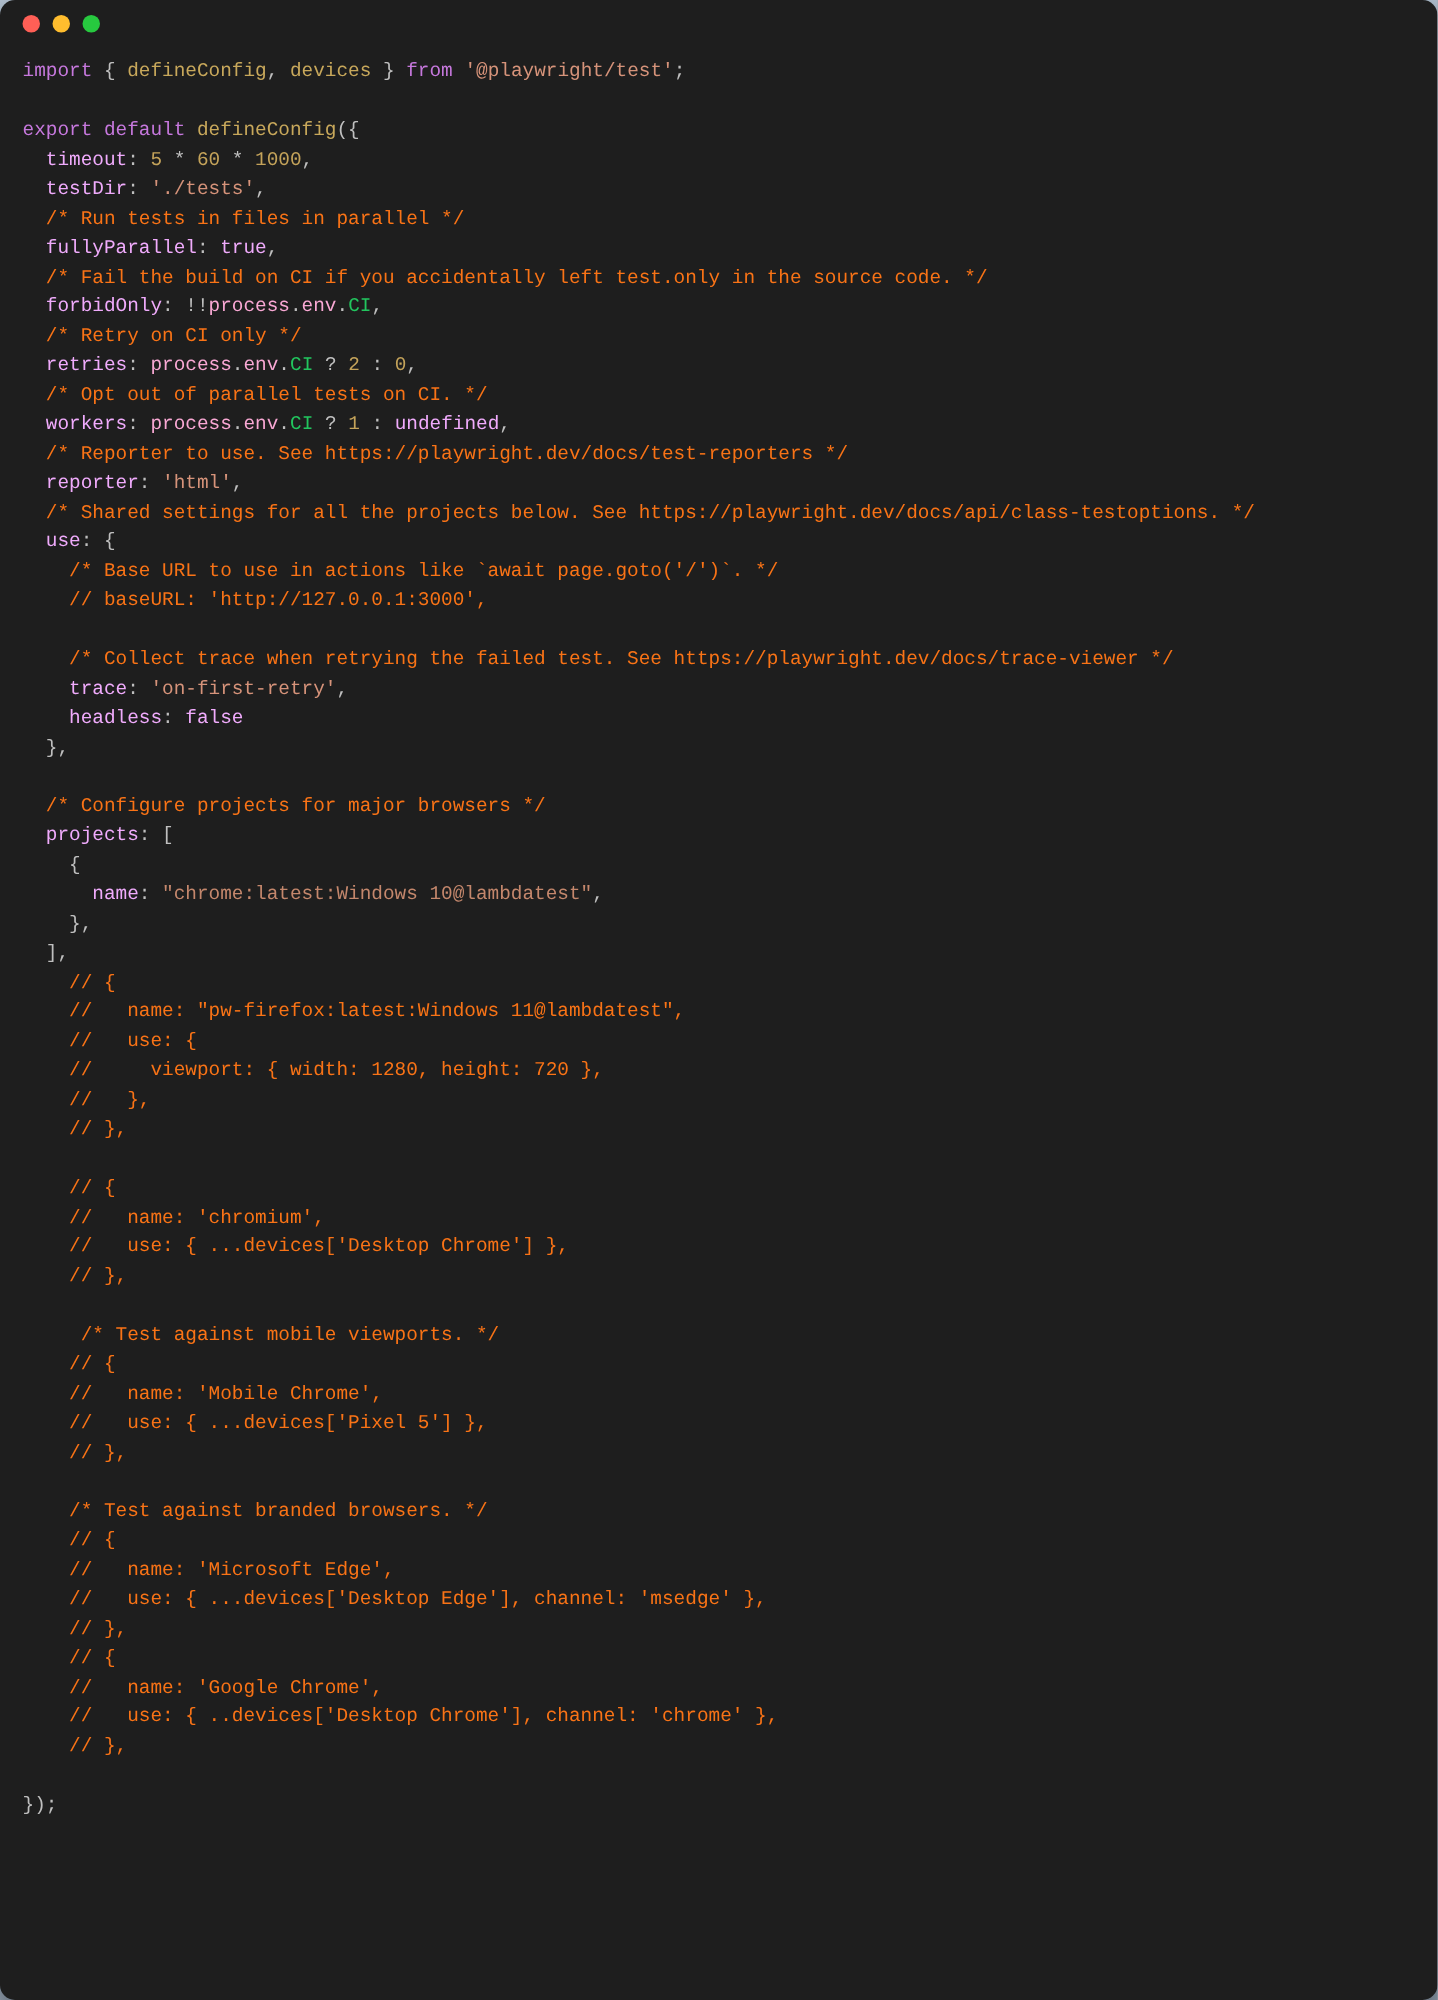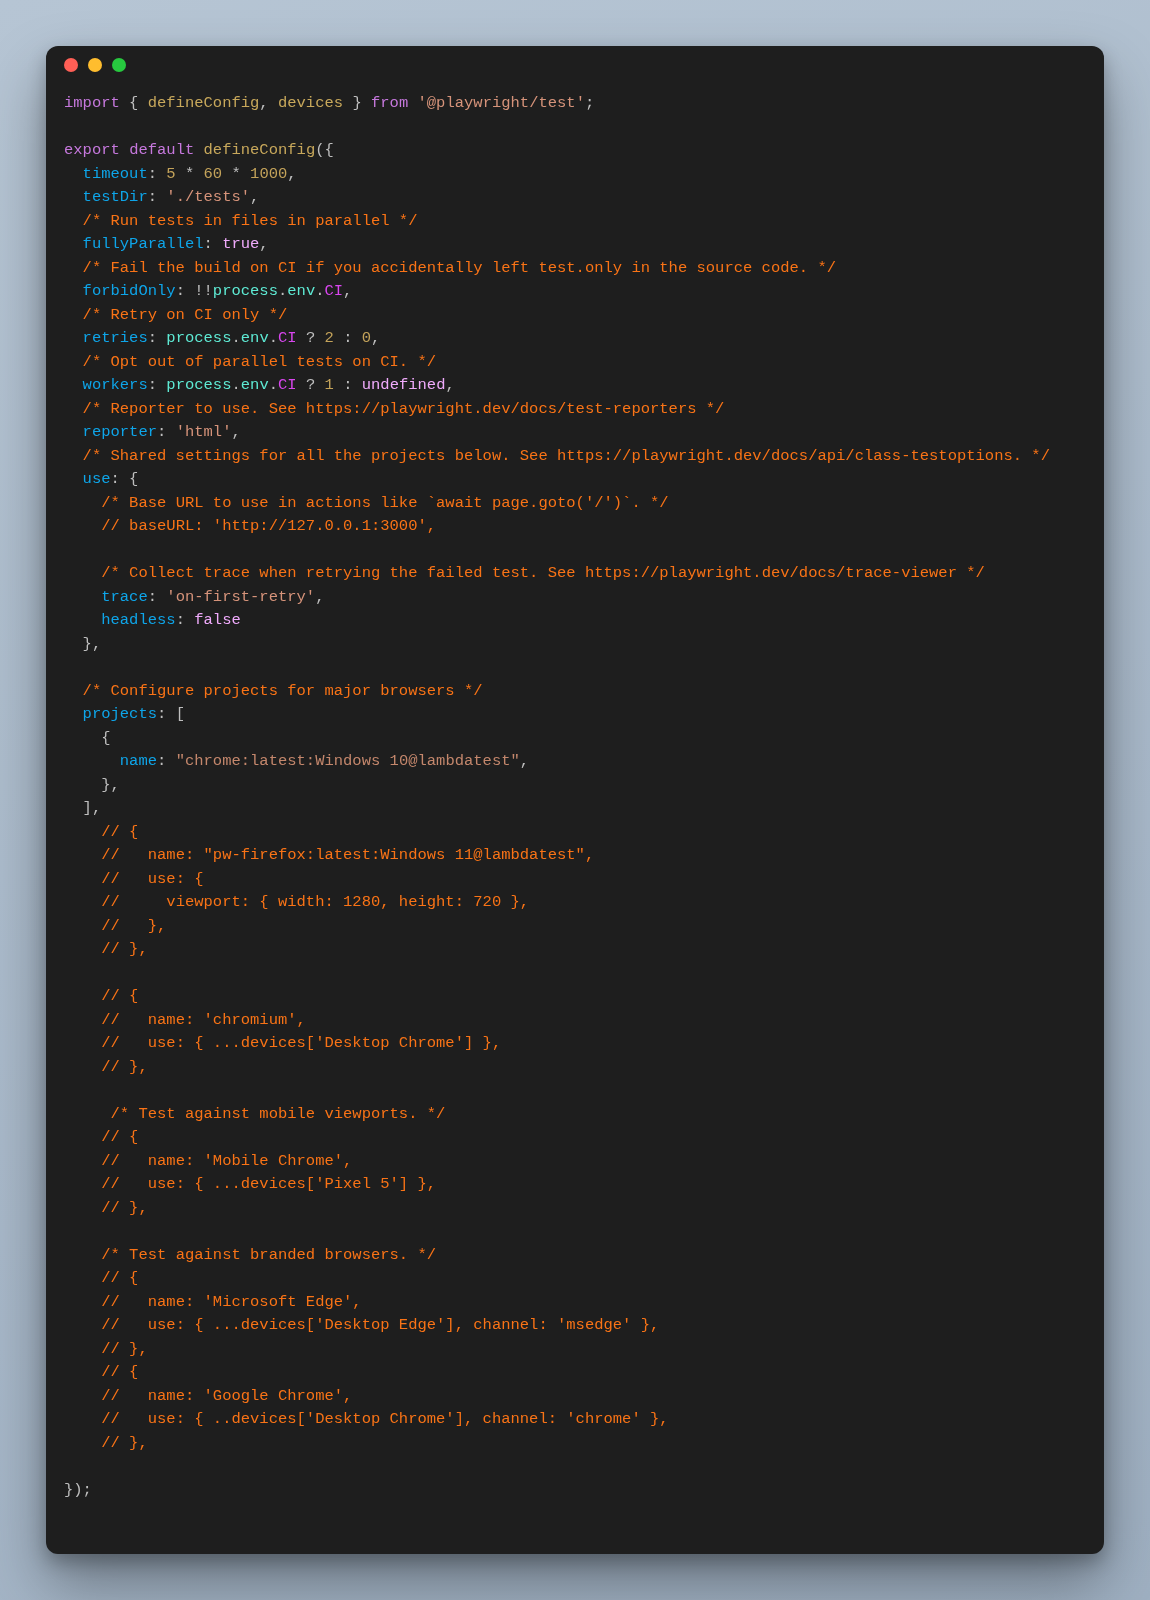--- a/index.html
+++ b/index.html
@@ -4,21 +4,20 @@
 <style>
   html, body {
     margin: 0;
     padding: 0;
     background: linear-gradient(160deg, #b6c5d4 0%, #9fb0c2 100%);
     width: 1150px;
     height: 1600px;
     font-family: ui-monospace, SFMono-Regular, Menlo, Consolas, "Liberation Mono", monospace;
   }
   .stage {
-    padding: 46px;
     box-sizing: border-box;
     width: 1150px;
     height: 1600px;
   }
   .window {
     width: 100%;
     height: 100%;
     background: #1e1e1e;
     border-radius: 12px;
     box-shadow: 0 30px 60px rgba(0,0,0,0.35), 0 8px 18px rgba(0,0,0,0.25);
@@ -49,29 +48,29 @@
     line-height: 23.5px;
     color: #d6d6d6;
     white-space: pre;
     overflow: hidden;
   }
   .line { display: block; white-space: pre; }
 
   
   .kw      { color: #c678dd; }  
   .fn      { color: #c8a85b; }  
-  .ident   { color: #5eead4; }  
-  .prop    { color: #0ea5e9; }  
+  .ident   { color: #f9a8d4; }  
+  .prop    { color: #f0abfc; }  
   .str     { color: #d6937a; }  
   .str2    { color: #c4876c; }  
   .num     { color: #c4a35a; }  
   .bool    { color: #f0abfc; }  
   .punct   { color: #bfbfbf; }  
   .comment { color: #f97316; }  
-  .env     { color: #d946ef; }  
+  .env     { color: #22c55e; }  
 </style>
 </head>
 <body>
 
 <div class="stage">
   <div class="window">
     <div class="titlebar">
       <span class="dot red"></span>
       <span class="dot yellow"></span>
       <span class="dot green"></span>

